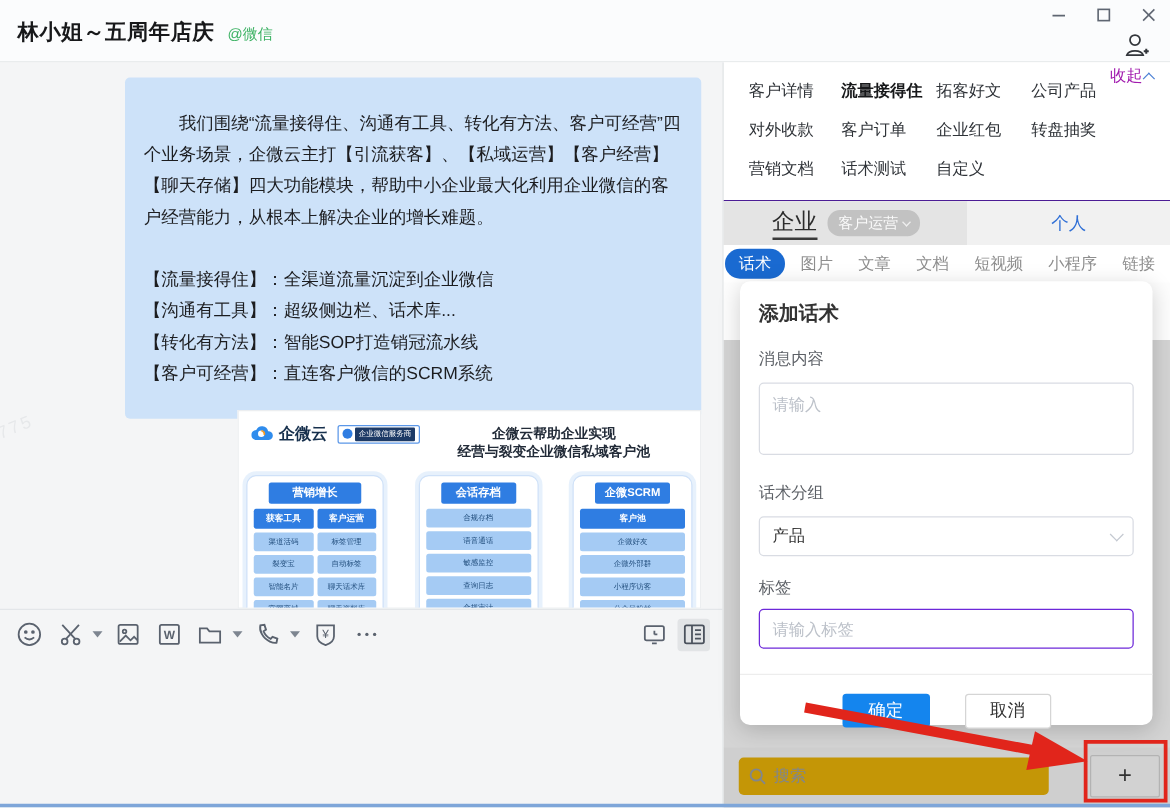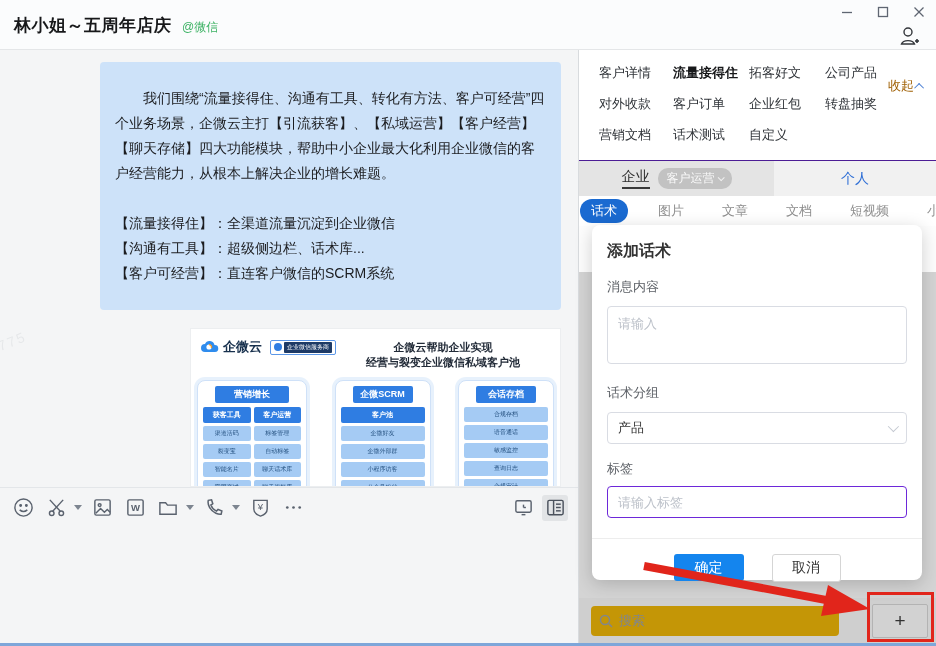--- a/index.html
+++ b/index.html
@@ -50,31 +50,31 @@
 
   .input-area { position:absolute; left:0; top:477px; width:578px; height:166px; background:#f4f5f6; }
   .bottom-edge { position:absolute; left:0; bottom:0; width:936px; height:3px; background:#7ea6d9; z-index:30; }
 
   
   .sidebar { position:absolute; left:578px; top:50px; width:358px; height:596px; background:#fff; border-left:1px solid #d8dbde; }
   .side-nav { position:absolute; left:0; top:0; width:357px; height:111px; background:#fff; border-bottom:1px solid #4c1d95; padding:14px 14px 0 20px; }
   .nav-row { display:grid; grid-template-columns:74px 76px 76px 76px; margin-bottom:13px; }
   .nav-item { font-size:13px; color:#2f3338; cursor:pointer; white-space:nowrap; }
   .nav-item.active { font-weight:bold; color:#17181a; }
-  .collapse { position:absolute; right:12px; top:27px; font-size:13px; color:#a16207; cursor:pointer; display:flex; align-items:center; gap:3px; }
+  .collapse { position:absolute; right:12px; top:2px; font-size:13px; color:#a21caf; cursor:pointer; display:flex; align-items:center; gap:3px; }
   .chev-up { width:7px; height:7px; border-left:1.5px solid #4a7fd4; border-top:1.5px solid #4a7fd4; transform:rotate(45deg) translateY(2px); }
 
   .side-content { position:absolute; left:0; top:111px; width:357px; height:485px; background:#fff; }
   .seg-tabs { display:flex; height:35px; }
   .seg-left { width:195px; background:#e4e4e4; display:flex; align-items:center; justify-content:center; gap:8px; cursor:pointer; }
-  .seg-left-label { font-size:14px; color:#2c2c2c; border-bottom:2px solid #3a3a3a; padding-bottom:1px; }
+  .seg-left-label { font-size:18px; color:#2c2c2c; border-bottom:2px solid #3a3a3a; padding-bottom:1px; }
   .seg-pill { background:#c2c2c2; color:#fafafa; font-size:12px; border-radius:10px; padding:2px 9px; display:flex; align-items:center; gap:3px; }
   .chev-dn-s { width:5px; height:5px; border-right:1.2px solid #efefef; border-bottom:1.2px solid #efefef; transform:rotate(45deg) translateY(-1px); }
   .seg-right { flex:1; background:#f1f1f1; display:flex; align-items:center; justify-content:center; font-size:14px; color:#2f6fd6; cursor:pointer; }
-  .subtabs { height:30px; background:#fff; display:flex; align-items:center; gap:22px; padding:0 4px 0 1px; justify-content:space-between; }
+  .subtabs { height:30px; background:#fff; display:flex; align-items:center; gap:4px; padding:0 4px 0 1px; justify-content:space-between; }
   .subtab { font-size:13px; color:#8e8e8e; cursor:pointer; padding:3px 8px; white-space:nowrap; }
   .subtab.active { background:#1a6ad1; color:#fff; border-radius:12px; padding:3px 11px; }
   .content-body { height:372px; background:#fdfdfd; }
   .searchbar { position:absolute; left:0; bottom:3px; width:357px; height:45px; background:#f7f7f7; display:flex; align-items:center; padding:0 8px 0 12px; }
   .search-box { width:248px; height:30px; background:#eab308; border-radius:4px; display:flex; align-items:center; padding:0 8px; gap:6px; }
   .search-box input { border:none; outline:none; background:transparent; font-size:13px; color:#333; width:200px; font-family:inherit; }
   .search-box input::placeholder { color:#9aa0a8; }
   .add-btn { margin-left:auto; width:56px; height:34px; background:#fbfbfb; border:1px solid #d6d6d6; border-radius:2px; font-size:19px; color:#3c3c3c; cursor:pointer; line-height:30px; text-align:center; font-family:inherit; }
 
   .dim-overlay { position:absolute; left:0; top:111px; width:357px; height:485px; background:rgba(0,0,0,.16); z-index:5; }
@@ -136,20 +136,21 @@
 
   <div class="chat-panel">
     <div class="messages">
       <div class="watermark">2775</div>
 
       <div class="bubble">
         <div class="para">我们围绕“流量接得住、沟通有工具、转化有方法、客户可经营”四个业务场景，企微云主打【引流获客】、【私域运营】【客户经营】【聊天存储】四大功能模块，帮助中小企业最大化利用企业微信的客户经营能力，从根本上解决企业的增长难题。</div>
         <div class="feature-lines">
           <div>【流量接得住】：全渠道流量沉淀到企业微信</div>
           <div>【沟通有工具】：超级侧边栏、话术库...</div>
+          <div>【转化有方法】：智能SOP打造销冠流水线</div>
           <div>【客户可经营】：直连客户微信的SCRM系统</div>
         </div>
       </div>
 
       <div class="image-card">
         <div class="card-head">
           <div class="brand">
             <svg width="18" height="14" viewBox="0 0 18 14">
               <path d="M4 12 a4 4 0 0 1 0-8 a5 5 0 0 1 9.5 1 a3.5 3.5 0 0 1 0.5 7 Z" fill="#2f8ced"></path>
               <circle cx="8" cy="7" r="2.6" fill="#fff"></circle>
@@ -176,42 +177,42 @@
               <div class="cell">标签管理</div>
               <div class="cell">裂变宝</div>
               <div class="cell">自动标签</div>
               <div class="cell">智能名片</div>
               <div class="cell">聊天话术库</div>
               <div class="cell">官网商城</div>
               <div class="cell">聊天资料库</div>
 
             </div>
           </div>
+          <div class="pcol pcol-3">
+            <div class="pcol-title">会话存档</div>
+            <div class="one-col">
+              <div class="cell">合规存档</div>
+              <div class="cell">语音通话</div>
+              <div class="cell">敏感监控</div>
+              <div class="cell">查询日志</div>
+              <div class="cell">合规审计</div>
+
+            </div>
+          </div>
           <div class="pcol pcol-2">
             <div class="pcol-title">企微SCRM</div>
             <div class="one-col">
               <div class="cell hdr">客户池</div>
               <div class="cell">企微好友</div>
               <div class="cell">企微外部群</div>
               <div class="cell">小程序访客</div>
               <div class="cell">公众号粉丝</div>
 
             </div>
           </div>
-          <div class="pcol pcol-3">
-            <div class="pcol-title">会话存档</div>
-            <div class="one-col">
-              <div class="cell">合规存档</div>
-              <div class="cell">语音通话</div>
-              <div class="cell">敏感监控</div>
-              <div class="cell">查询日志</div>
-              <div class="cell">合规审计</div>
-
-            </div>
-          </div>
         </div>
       </div>
     </div>
 
     <div class="chat-toolbar">
       <div class="tb-group">
         <div class="tb-icon">
           <svg width="21" height="21" viewBox="0 0 22 22" fill="none" stroke="#5a626e" stroke-width="1.5">
               <circle cx="11" cy="11" r="9"></circle>
               <circle cx="8" cy="9" r="0.8" fill="#5a626e"></circle>

